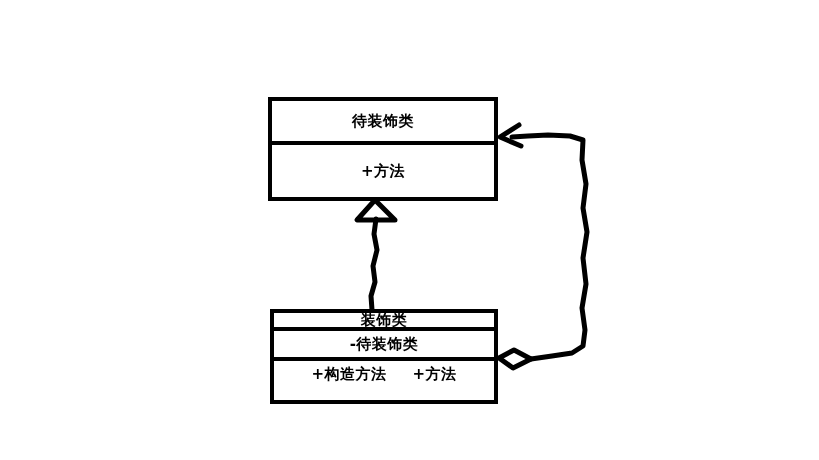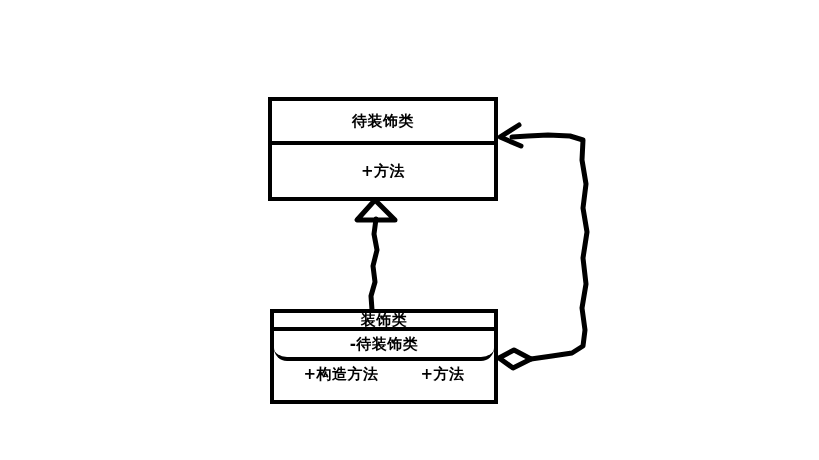--- a/index.html
+++ b/index.html
@@ -64,25 +64,23 @@
     left: 270px;
     top: 297px;
     width: 228px;
     height: 95px;
   }
   #class-box-decorator .comp-name {
     height: 18px;
   }
   #class-box-decorator .comp-attrs {
     height: 30px;
-    border-radius: 13px;
   }
   #class-box-decorator .comp-methods {
     height: 26px;
-    gap: 8px;
   }
   .method-gap {
     display: inline-block;
     width: 26px;
   }
 </style>
 </head>
 <body>
 
 <div id="diagram-canvas">

